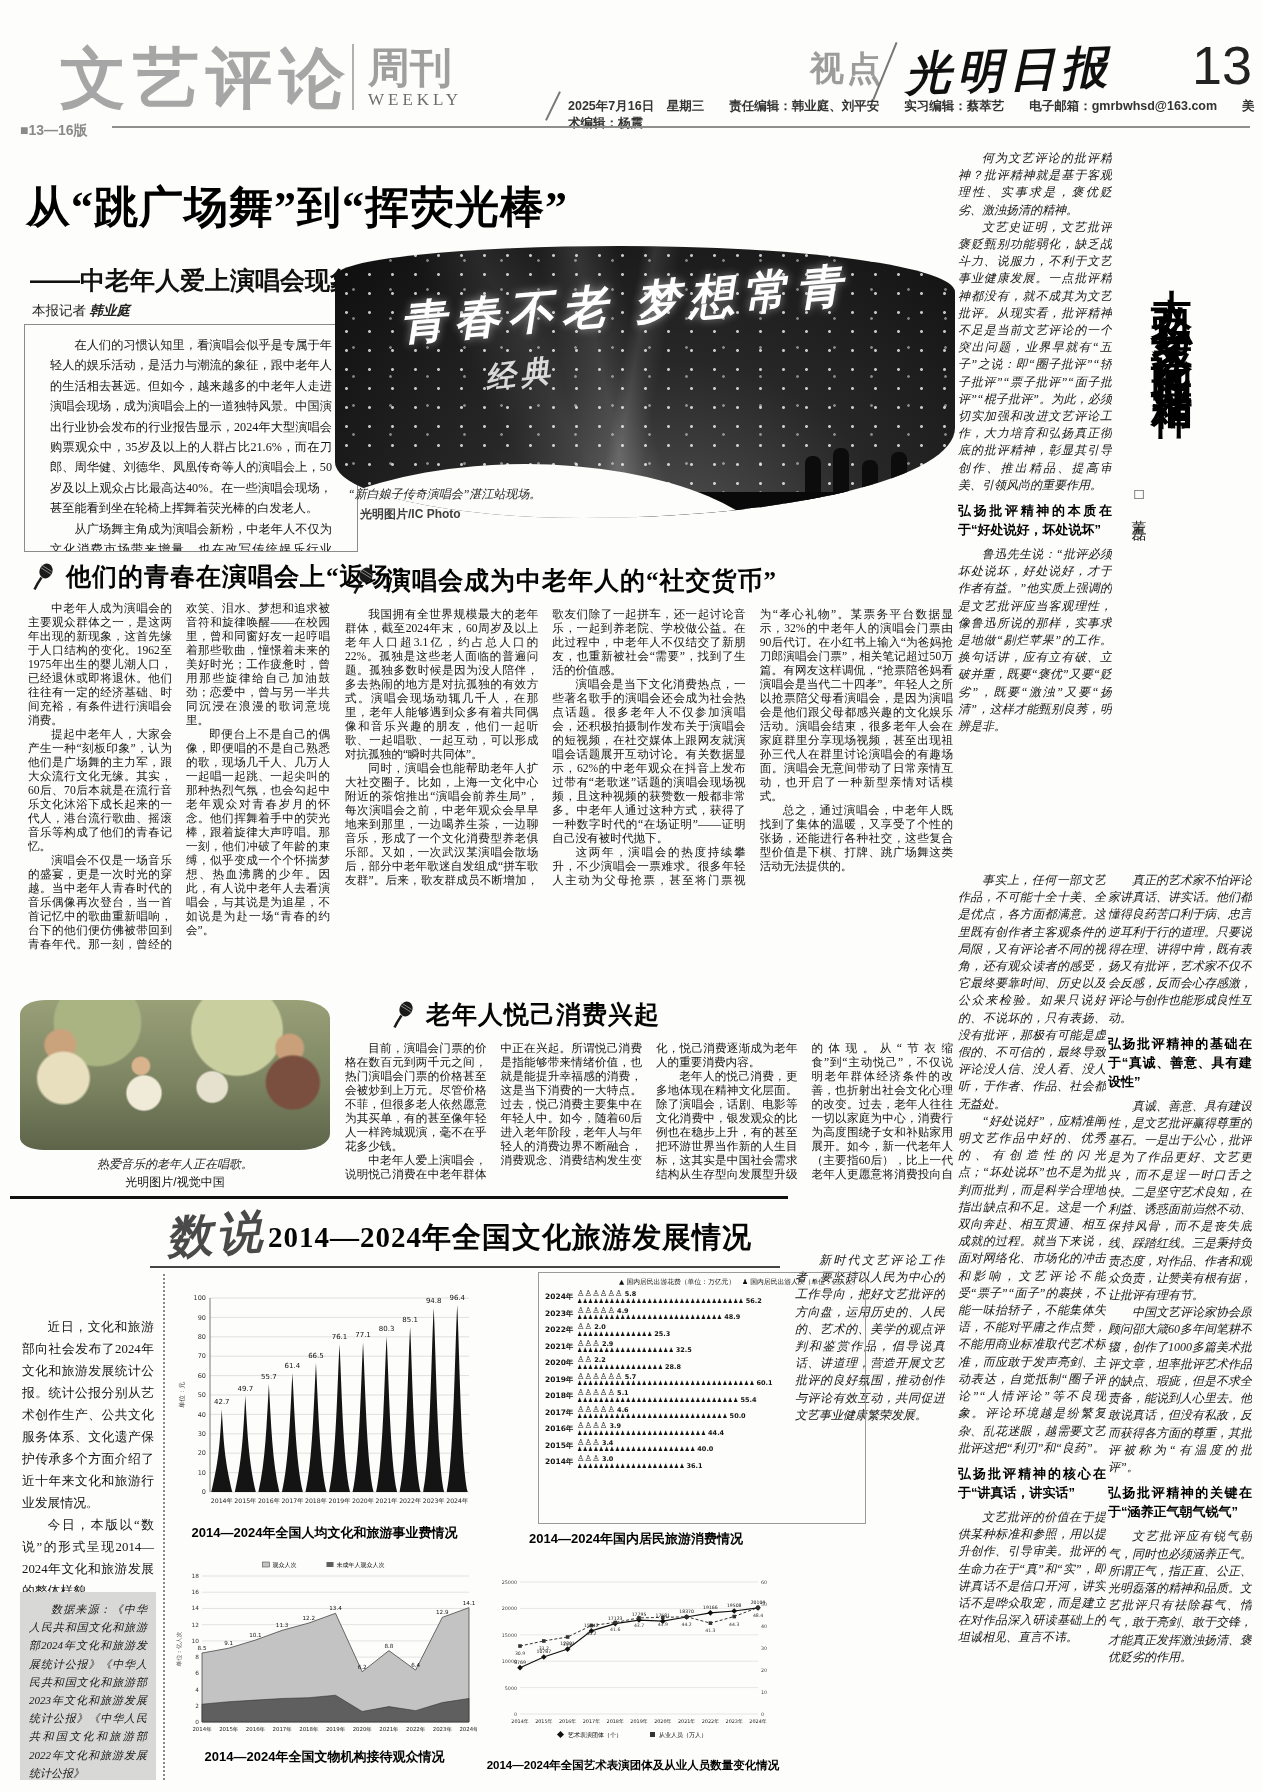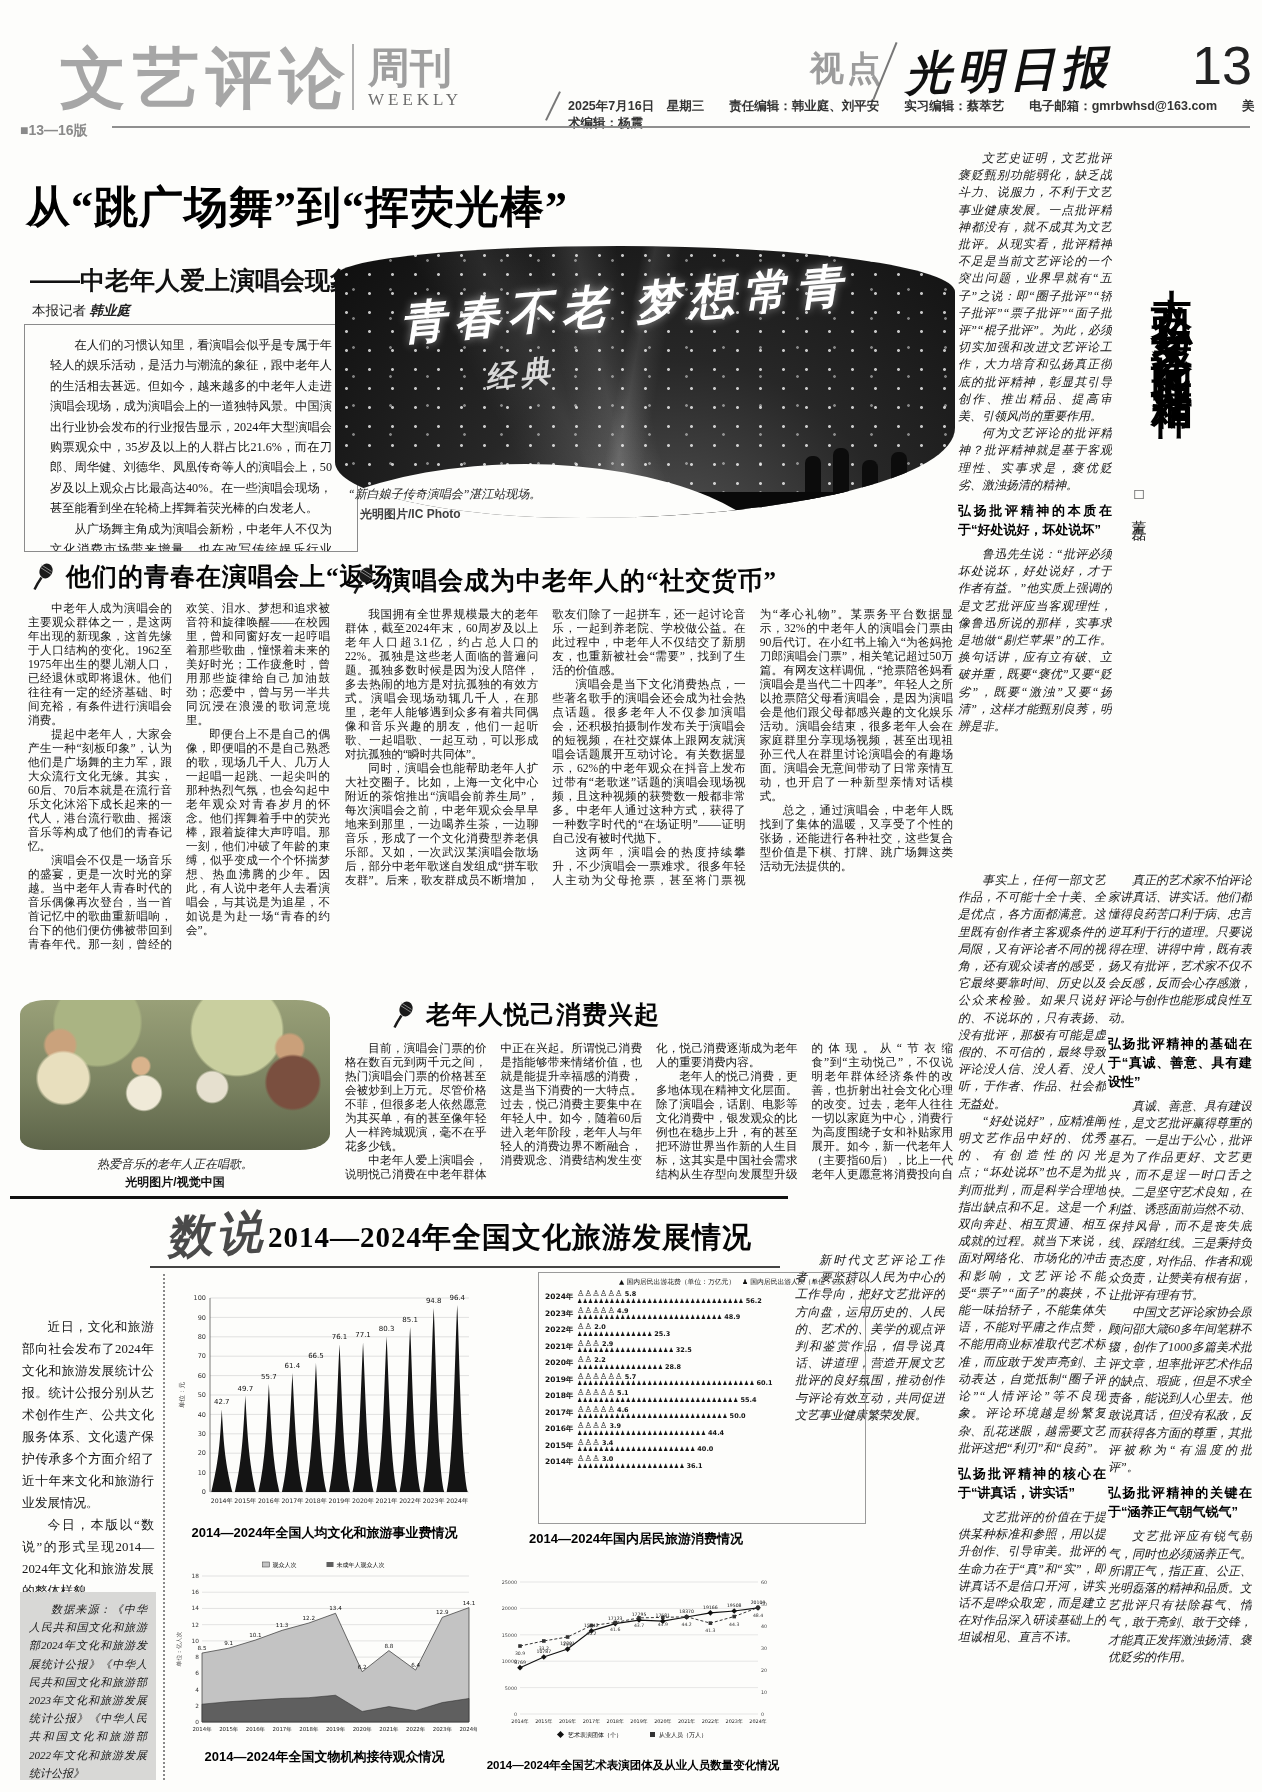--- a/index.html
+++ b/index.html
@@ -61,21 +61,21 @@
       radial-gradient(circle at 13% 30%, #caa27c 0 5%, transparent 6%),
       radial-gradient(circle at 40% 62%, #f0ead8 0 8%, transparent 9%),
       radial-gradient(circle at 39% 44%, #d9b38c 0 4%, transparent 5%),
       radial-gradient(circle at 62% 58%, #e6e0cf 0 7%, transparent 8%),
       radial-gradient(circle at 88% 55%, #7a4f3f 0 9%, transparent 10%),
       radial-gradient(circle at 87% 32%, #caa07a 0 4.5%, transparent 5.5%),
       radial-gradient(circle at 70% 20%, #c9cf9f 0 18%, transparent 19%),
       radial-gradient(circle at 25% 15%, #aab483 0 16%, transparent 17%),
       linear-gradient(180deg,#99a078 0%,#7c8462 55%,#5d6449 100%);}
   .photo-elderly-cap{left:30px;top:1156px;width:290px;text-align:center;font-size:12px;font-style:italic;color:#222;}
-  .photo-elderly-credit{left:30px;top:1174px;width:290px;text-align:center;font-size:12px;font-weight:bold;font-family:"Liberation Sans",sans-serif;}
+  .photo-elderly-credit{left:30px;top:1174px;width:290px;text-align:center;font-size:12px;font-weight:normal;font-family:"Liberation Sans",sans-serif;}
   
   .op-flow{font-size:12px;line-height:17.2px;font-style:italic;text-align:justify;overflow:hidden;}
   .op-flow p{text-indent:2em;}
   .op-flow h3{font-style:normal;font-family:"Liberation Sans",sans-serif;font-size:13px;line-height:19px;margin:7px 0;color:#000;}
   .op-colA{left:958px;top:150px;width:154px;height:712px;}
   .op-head-block{left:1118px;top:150px;width:132px;height:712px;display:flex;}
   .op-author{writing-mode:vertical-rl;font-size:15px;letter-spacing:6px;margin-top:336px;width:30px;color:#222;}
   .op-title{writing-mode:vertical-rl;font-size:41px;font-weight:bold;letter-spacing:9px;line-height:1.15;margin-top:106px;color:#000;}
   .op-colB{left:958px;top:872px;width:148px;height:900px;}
   .op-colC{left:1108px;top:872px;width:144px;height:900px;}
@@ -186,22 +186,22 @@
       </svg>
     <span>老年人悦己消费兴起</span>
   </div>
   <div class="abs lead-cols c4" style="left:345px;top:1042px;width:608px;height:142px;">
       <p>目前，演唱会门票的价格在数百元到两千元之间，热门演唱会门票的价格甚至会被炒到上万元。尽管价格不菲，但很多老人依然愿意为其买单，有的甚至像年轻人一样跨城观演，毫不在乎花多少钱。</p>
       <p>中老年人爱上演唱会，说明悦己消费在中老年群体中正在兴起。所谓悦己消费是指能够带来情绪价值，也就是能提升幸福感的消费，这是当下消费的一大特点。过去，悦己消费主要集中在年轻人中。如今，随着60后进入老年阶段，老年人与年轻人的消费边界不断融合，消费观念、消费结构发生变化，悦己消费逐渐成为老年人的重要消费内容。</p>
       <p>老年人的悦己消费，更多地体现在精神文化层面。除了演唱会，话剧、电影等文化消费中，银发观众的比例也在稳步上升，有的甚至把环游世界当作新的人生目标，这其实是中国社会需求结构从生存型向发展型升级的体现。从“节衣缩食”到“主动悦己”，不仅说明老年群体经济条件的改善，也折射出社会文化心理的改变。过去，老年人往往一切以家庭为中心，消费行为高度围绕子女和补贴家用展开。如今，新一代老年人（主要指60后），比上一代老年人更愿意将消费投向自身，“花钱买快乐”“体面变老”成为这一代老年人的心理需求，从“为家庭奉献”转向“为自己而活”，体现了现代社会人们观念的进步。</p>
     </div>
 
   <div class="abs op-flow op-colA">
+      <p>何为文艺评论的批评精神？批评精神就是基于客观理性、实事求是，褒优贬劣、激浊扬清的精神。</p>
       <p>文艺史证明，文艺批评褒贬甄别功能弱化，缺乏战斗力、说服力，不利于文艺事业健康发展。一点批评精神都没有，就不成其为文艺批评。从现实看，批评精神不足是当前文艺评论的一个突出问题，业界早就有“五子”之说：即“圈子批评”“轿子批评”“票子批评”“面子批评”“棍子批评”。为此，必须切实加强和改进文艺评论工作，大力培育和弘扬真正彻底的批评精神，彰显其引导创作、推出精品、提高审美、引领风尚的重要作用。</p>
-      <p>何为文艺评论的批评精神？批评精神就是基于客观理性、实事求是，褒优贬劣、激浊扬清的精神。</p>
       <h3>弘扬批评精神的本质在于“好处说好，坏处说坏”</h3>
       <p>鲁迅先生说：“批评必须坏处说坏，好处说好，才于作者有益。”他实质上强调的是文艺批评应当客观理性，像鲁迅所说的那样，实事求是地做“剔烂苹果”的工作。换句话讲，应有立有破、立破并重，既要“褒优”又要“贬劣”，既要“激浊”又要“扬清”，这样才能甄别良莠，明辨是非。</p>
     </div>
   <div class="abs op-head-block">
     <div class="op-author"><span>□</span><span>董磊</span></div>
     <div class="op-title">大力弘扬文艺评论的批评精神</div>
   </div>
   <div class="abs op-flow op-colB">
       <p>事实上，任何一部文艺作品，不可能十全十美、全是优点，各方面都满意。这里既有创作者主客观条件的局限，又有评论者不同的视角，还有观众读者的感受，它最终要靠时间、历史以及公众来检验。如果只说好的、不说坏的，只有表扬、没有批评，那极有可能是虚假的、不可信的，最终导致评论没人信、没人看、没人听，于作者、作品、社会都无益处。</p>
       <p>“好处说好”，应精准阐明文艺作品中好的、优秀的、有创造性的闪光点；“坏处说坏”也不是为批判而批判，而是科学合理地指出缺点和不足。这是一个双向奔赴、相互贯通、相互成就的过程。就当下来说，面对网络化、市场化的冲击和影响，文艺评论不能受“票子”“面子”的裹挟，不能一味抬轿子，不能集体失语，不能对平庸之作点赞，不能用商业标准取代艺术标准，而应敢于发声亮剑、主动表达，自觉抵制“圈子评论”“人情评论”等不良现象。评论环境越是纷繁复杂、乱花迷眼，越需要文艺批评这把“利刃”和“良药”。</p>

